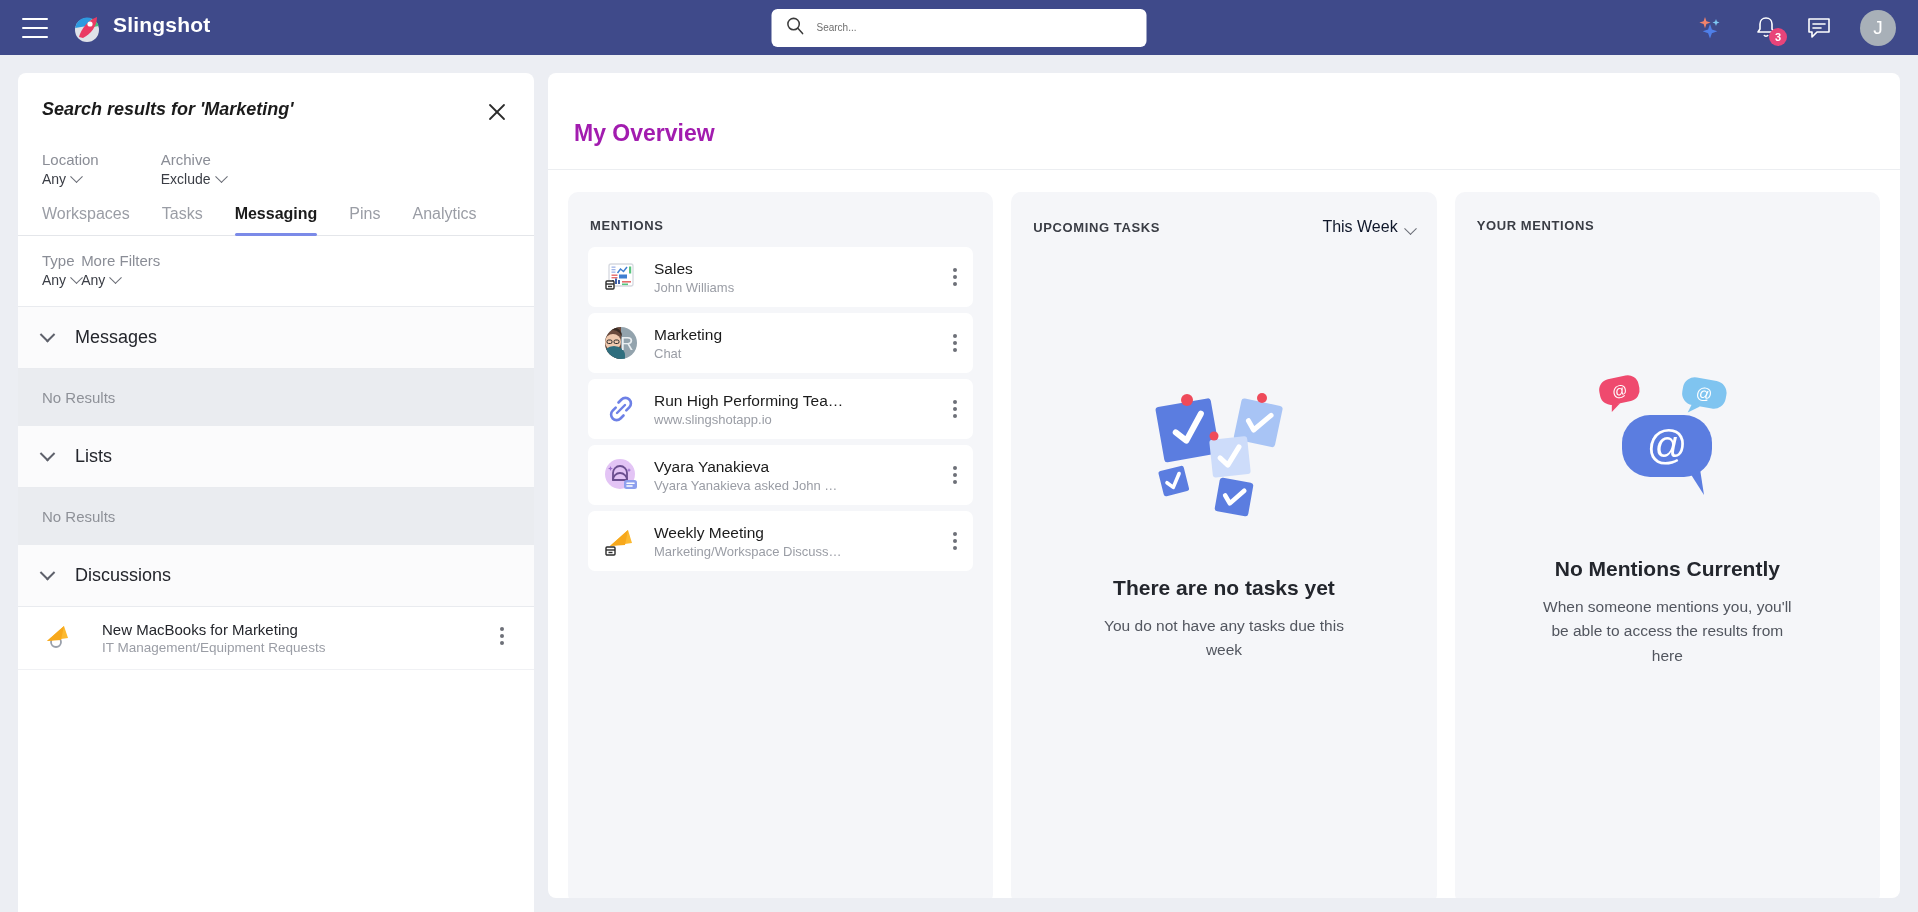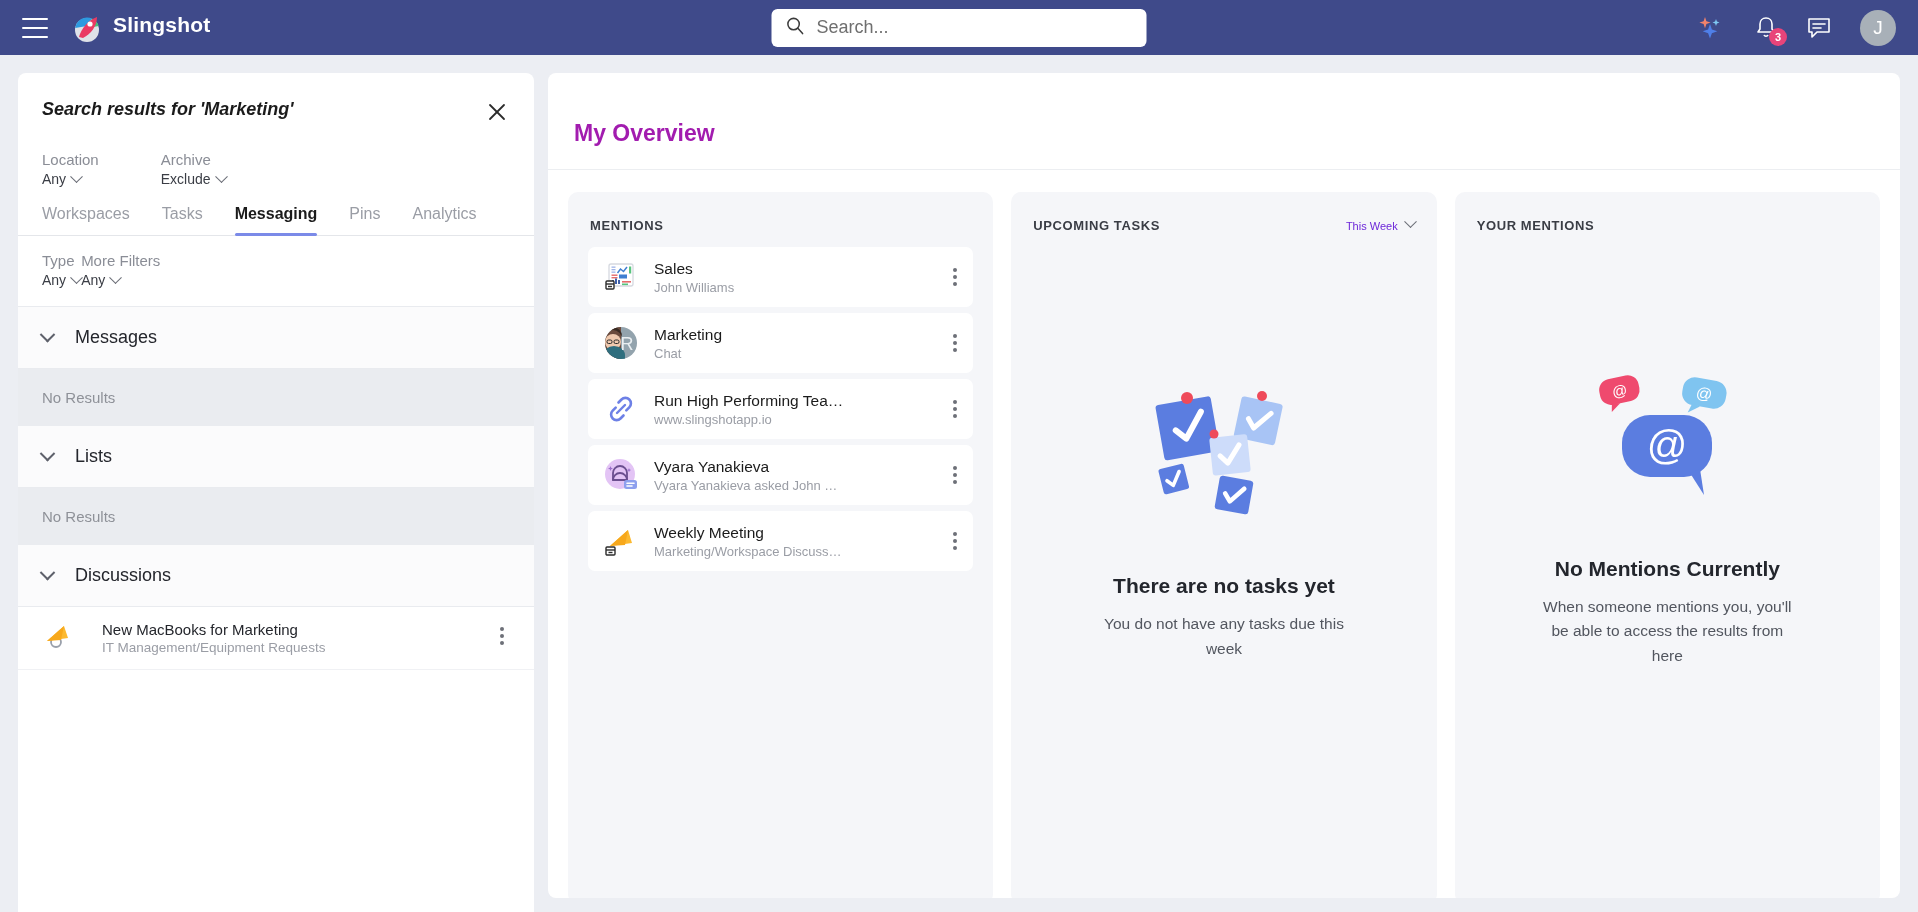--- a/index.html
+++ b/index.html
@@ -38,21 +38,21 @@
   }
   .search-box {
     width: 100%; height: 100%;
     background: #fff; border-radius: 6px;
     display: flex; align-items: center;
     padding: 0 14px; gap: 12px;
     cursor: text;
   }
   .search-input {
     border: none; outline: none; flex: 1;
-    font-size: 18px; color: #444;
+    font-size: 10px; color: #444;
     font-family: "Liberation Sans", sans-serif;
     background: transparent;
   }
   .search-input::placeholder { color: #6f6f6f; }
 
   .top-actions {
     margin-left: auto;
     display: flex; align-items: center; gap: 28px;
   }
   .ticon { cursor: pointer; position: relative; display:flex; align-items:center; justify-content:center; }
@@ -196,22 +196,22 @@
   .card-head {
     display: flex; align-items: center;
     padding: 26px 22px 14px 22px;
   }
   .card-title {
     font-size: 13px; font-weight: bold;
     letter-spacing: .6px; color: #3a3d45;
     flex: 1;
   }
   .week-sel {
-    font-size: 11px; color: #6d28d9;
-    display: flex; align-items: flex-start; gap: 8px;
+    font-size: 16px; color: #0f172a;
+    display: flex; align-items: flex-end; gap: 8px;
     cursor: pointer;
   }
 
   .bm-list { padding: 0 20px; display: flex; flex-direction: column; gap: 6px; }
   .bm-row {
     background: #fff;
     border-radius: 7px;
     display: flex; align-items: center;
     padding: 11px 10px 11px 14px;
     gap: 14px; cursor: pointer;

